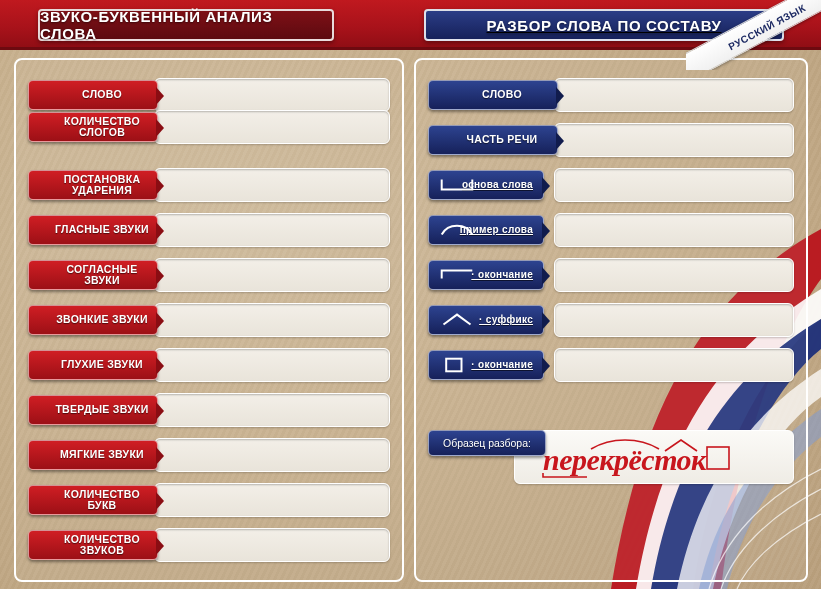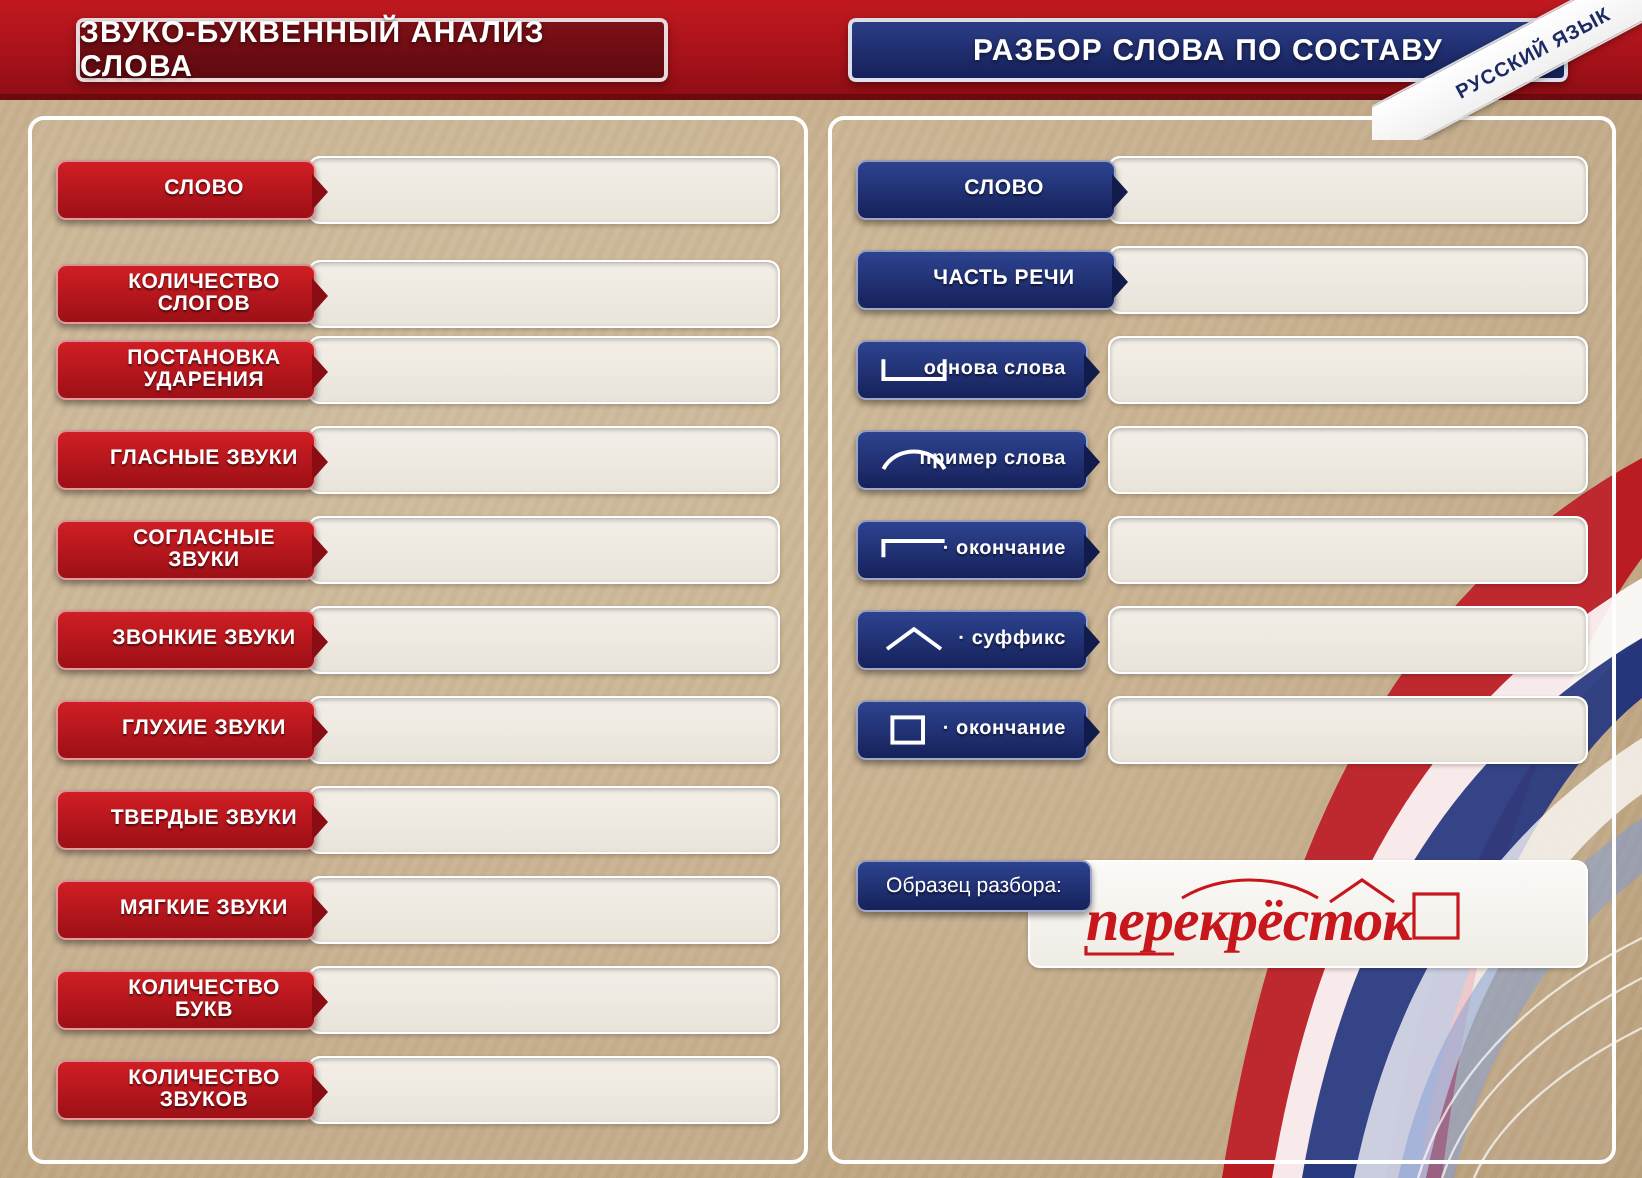--- a/index.html
+++ b/index.html
@@ -56,20 +56,21 @@
     color:#fff; font-weight:bold; font-size:15px; letter-spacing:.6px;
     text-shadow: 0 1px 2px rgba(0,0,0,.5);
   }
   #hdr-left{
     left:38px; width:296px;
     background: linear-gradient(180deg,#7e1016 0%, #5d0a10 100%);
   }
   #hdr-right{
     left:424px; width:360px;
     background: linear-gradient(180deg,#2b3d86 0%, #16215a 100%);
+    text-decoration: underline;
   }
   
   .body-bg{
     position:absolute; left:0; top:50px; width:821px; height:539px;
     background:
       radial-gradient(ellipse at 25% 30%, #cdb898 0%, #c6ae8b 45%, #b99f7c 100%);
   }
   .body-bg:before{
     content:""; position:absolute; inset:0;
     background:
@@ -121,21 +122,21 @@
     border-bottom:9px solid transparent;
   }
   .tag.red:after{ border-left-color:#8a0d13; }
   .tag.blue:after{ border-left-color:#111c4d; }
   
   .tag.icon{ width:116px; justify-content:flex-end; padding-right:6px; }
   .tag.icon .ic{
     position:absolute; left:6px; top:0; bottom:0; width:44px;
     display:flex; align-items:center; justify-content:center;
   }
-  .tag.icon span{ font-size:10px; }
+  .tag.icon span{ font-size:10px;text-decoration:underline; }
   
   .sample{
     position:absolute; left:12px; right:12px;
   }
   .sample .label{
     position:absolute; left:0; top:0; width:118px; height:26px;
     background: linear-gradient(180deg,#2d4390 0%, #16215a 100%);
     border:1px solid rgba(255,255,255,.55);
     border-radius:5px;
     display:flex; align-items:center; justify-content:center;
@@ -202,21 +203,21 @@
 
   <div class="col" id="col-left">
 
     <div class="row" style="top:18px">
       <div class="field"></div>
       <div class="tag red">
         <span>СЛОВО</span>
       </div>
     </div>
 
-    <div class="row" style="top:70px">
+    <div class="row" style="top:50px">
       <div class="field"></div>
       <div class="tag red">
         <span>КОЛИЧЕСТВО СЛОГОВ</span>
       </div>
     </div>
 
     <div class="row" style="top:108px">
       <div class="field"></div>
       <div class="tag red">
         <span>ПОСТАНОВКА УДАРЕНИЯ</span>

